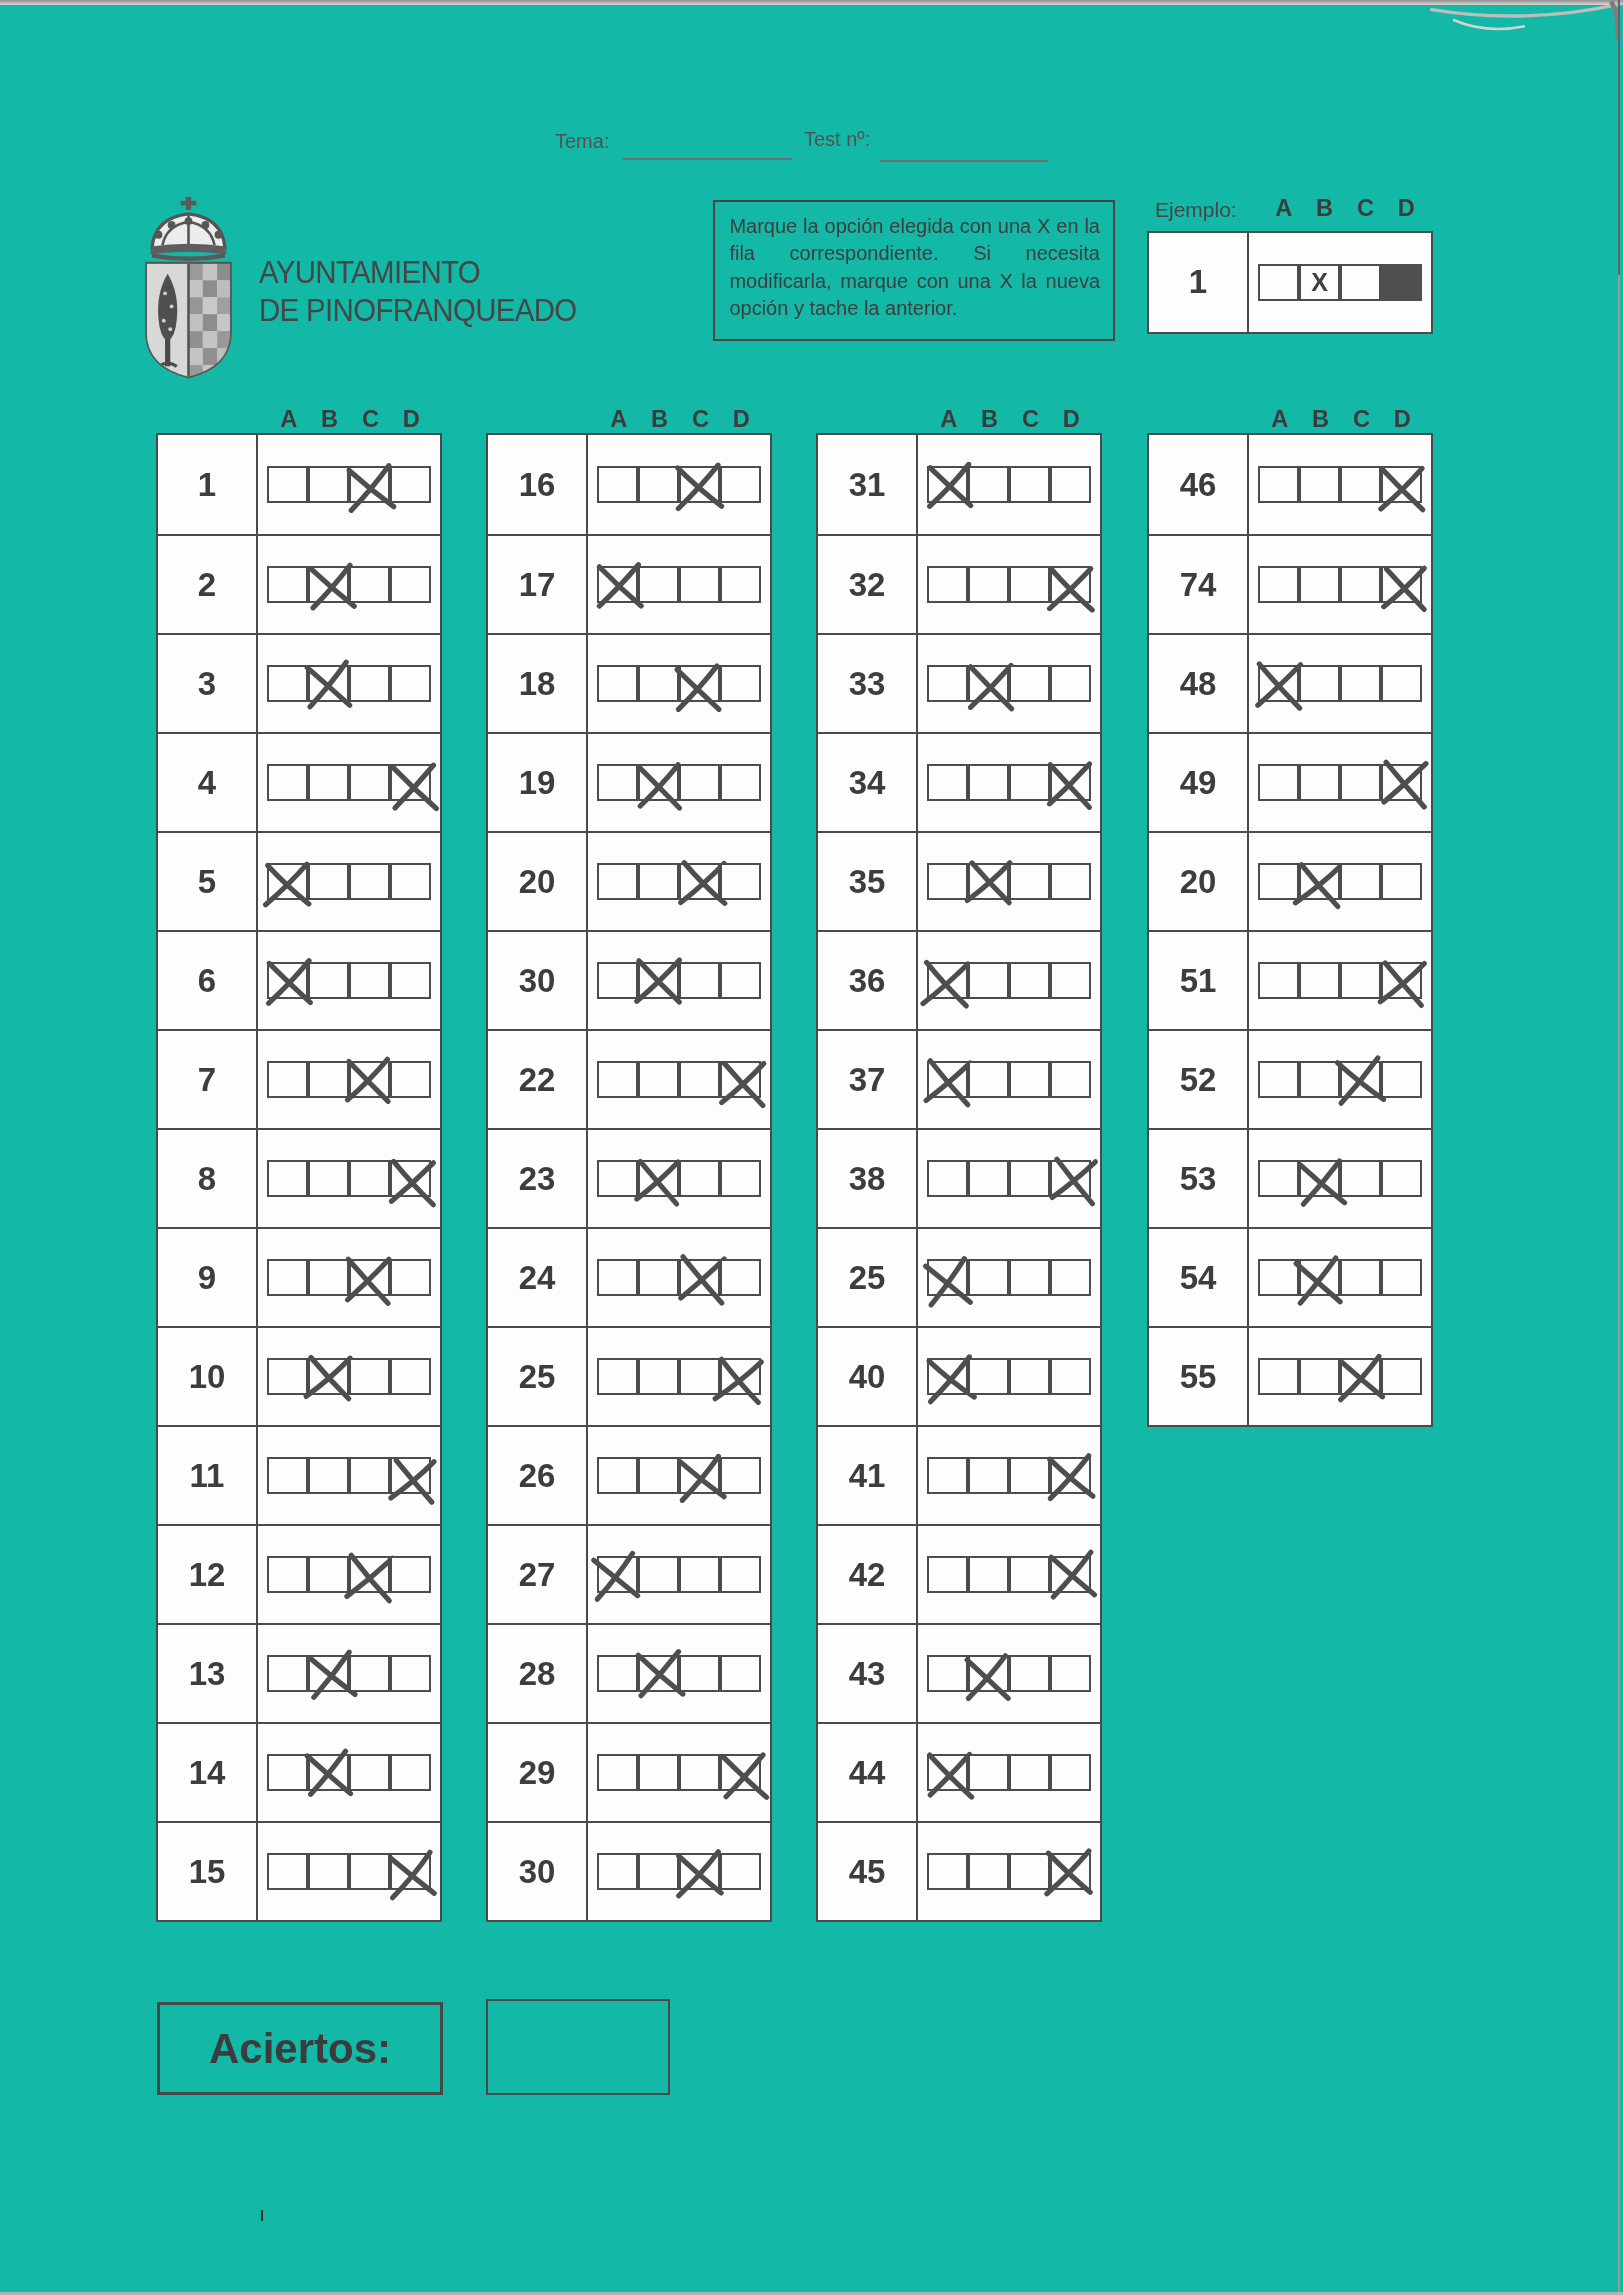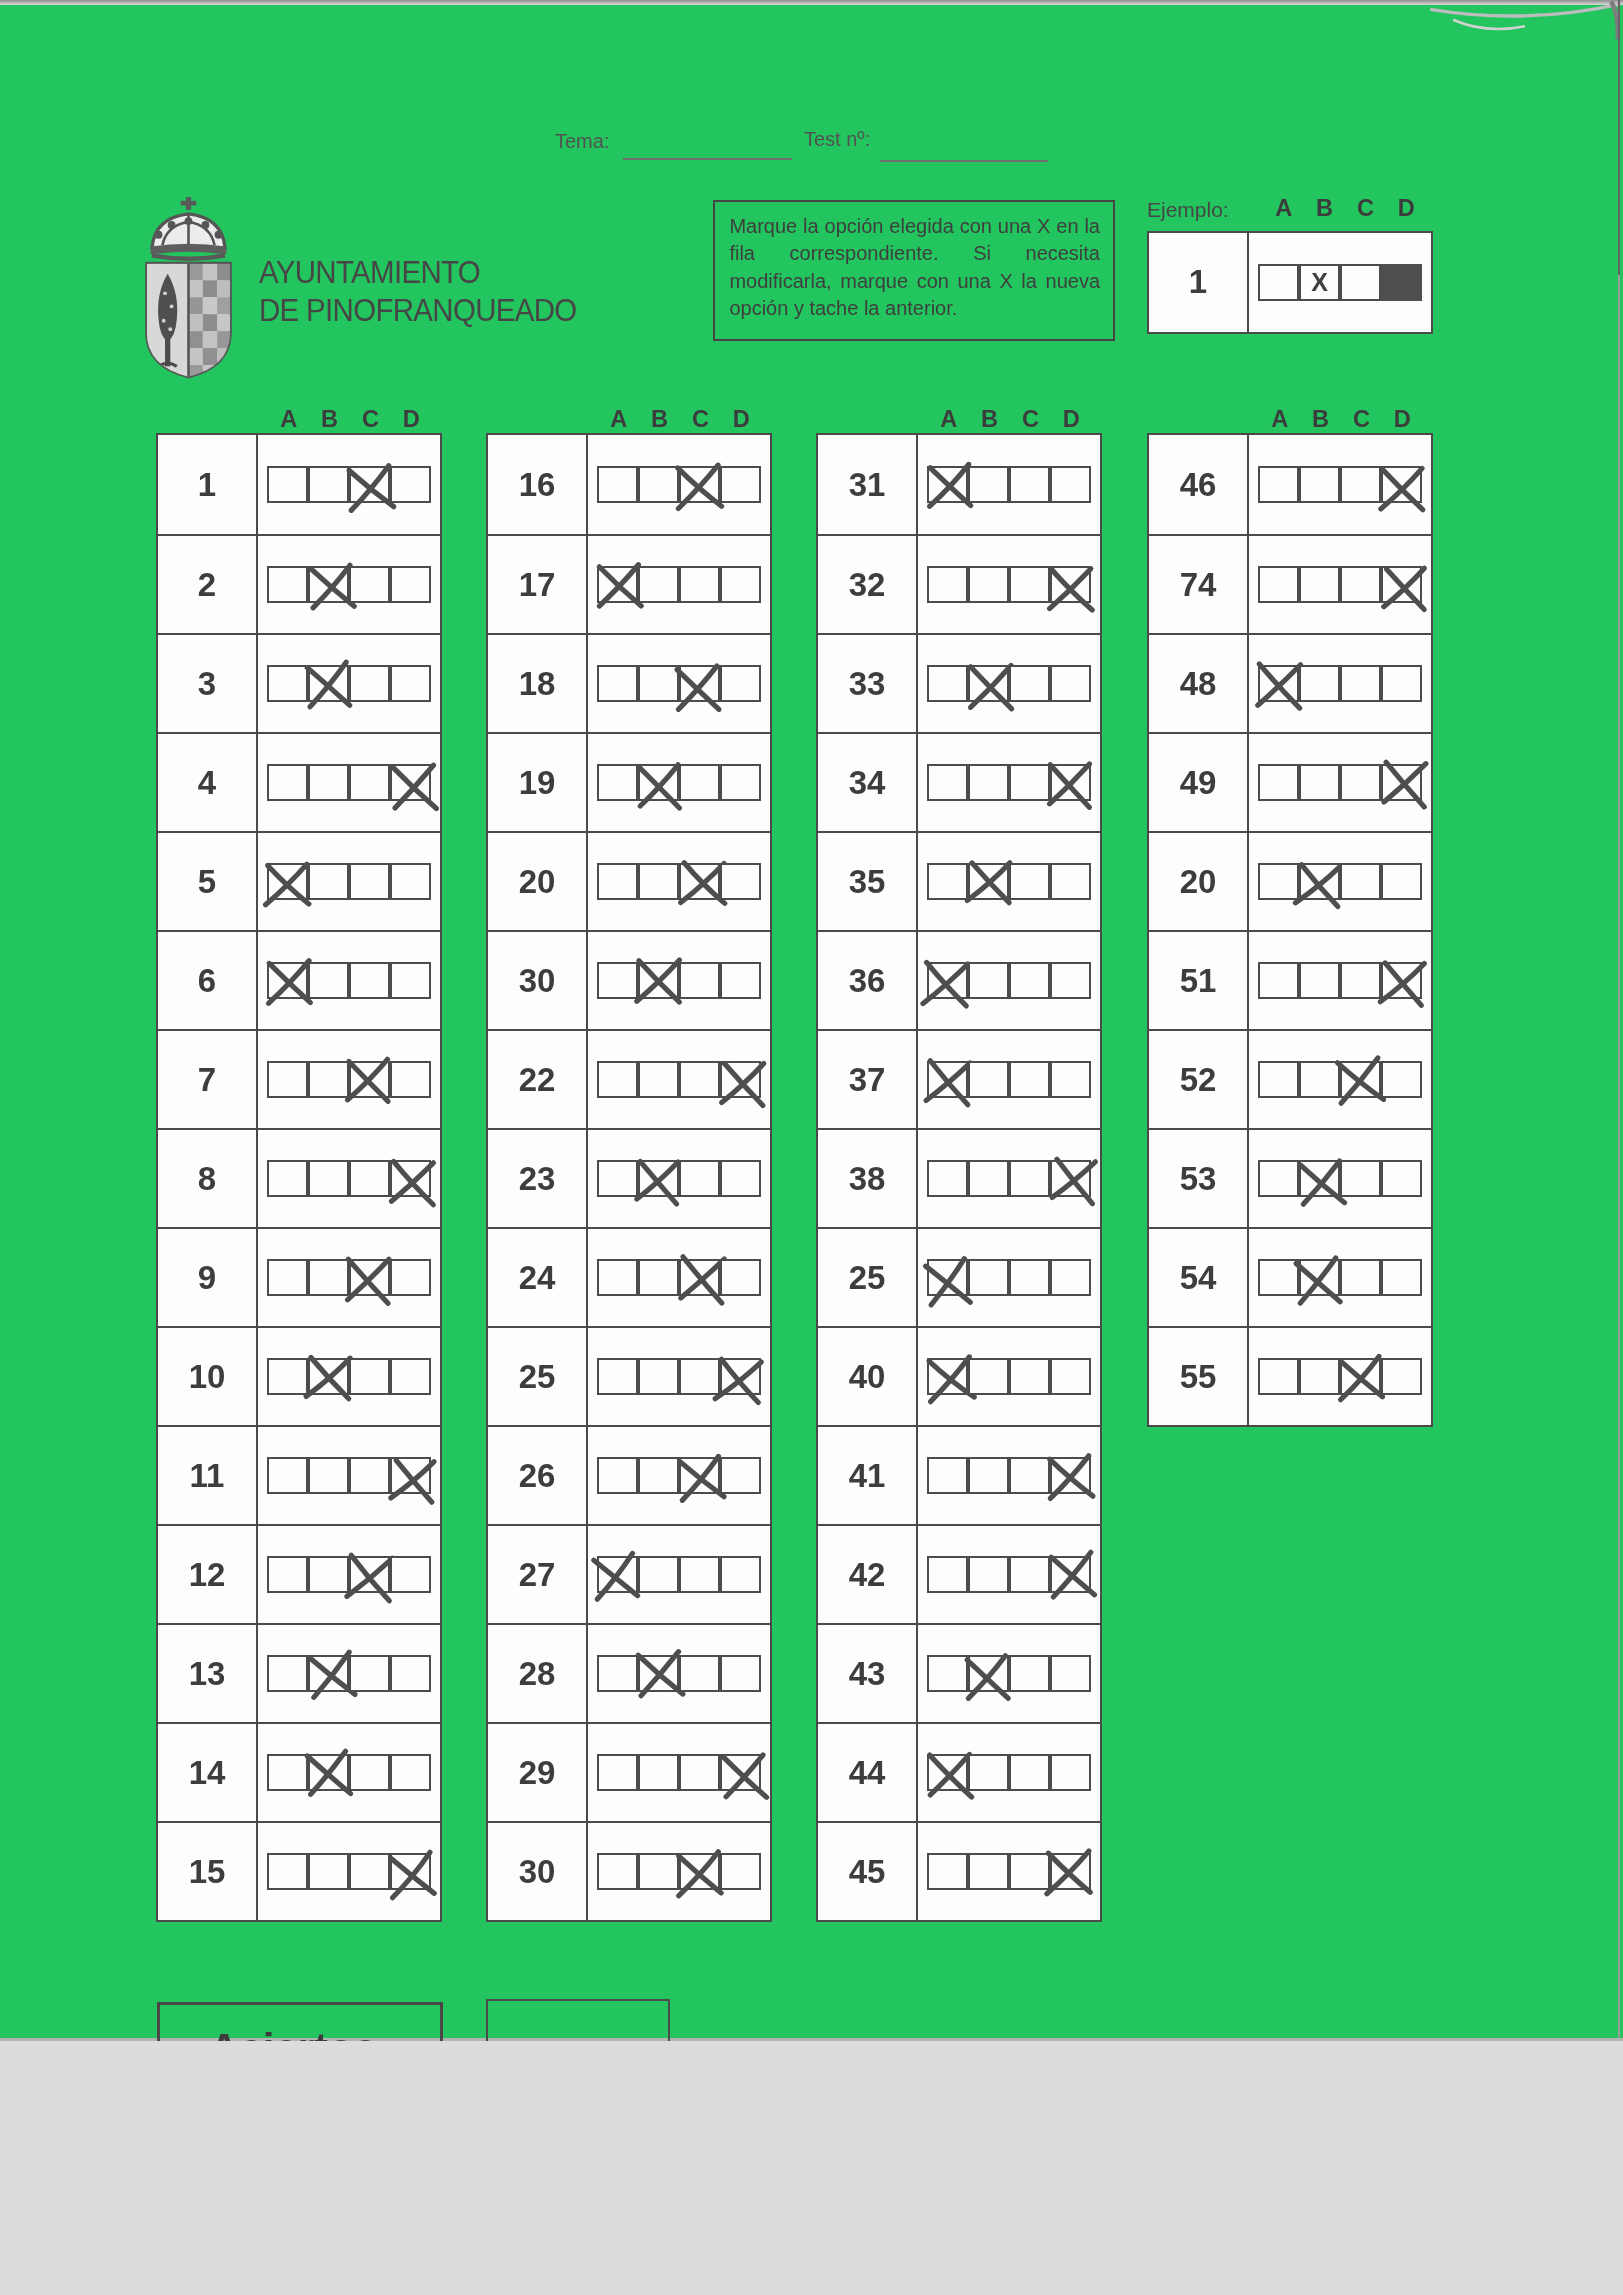--- a/index.html
+++ b/index.html
@@ -2,21 +2,21 @@
 <html style="font-size:10.5px"><head>
 <meta charset="utf-8">
 <style>
   :root{
     --ink:#3f3f3f;
     --line:#4a4a4a;
     --pen:#4e4e4e;
   }
   html,body{margin:0;padding:0;background:#dcdcdc;}
   .sheet{
-    position:relative;width:1623px;height:2041px;background:#22c55e;
+    position:relative;width:1623px;height:2295px;background:#14b8a6;
     font-family:"Liberation Sans",sans-serif;color:var(--ink);overflow:hidden;
   }
   
   .top-strip{position:absolute;left:0;top:0;width:100%;height:4.6px;
     background:linear-gradient(#8f8f8f,#d8d8d8);}
   .corner-curl{position:absolute;right:0;top:0;width:196px;height:46px;}
   .right-edge{position:absolute;right:3.3px;top:0;width:2px;height:100%;background:#9a9a9a;}
   .right-edge-dark{position:absolute;right:2.6px;top:0;width:2.6px;height:275px;background:#636363;}
   .bottom-strip{position:absolute;left:0;bottom:0;width:100%;height:3.3px;background:#b3b3b3;}
   .bottom-tick{position:absolute;left:261px;top:2210px;width:2px;height:10.5px;background:#2e2e2e;}
@@ -54,21 +54,21 @@
   .qnum{display:flex;align-items:center;justify-content:center;font-weight:bold;font-size:33px;
     color:#3d3d3d;border-right:2.6px solid var(--line);}
   .acell{display:flex;align-items:center;justify-content:space-between;padding:0 9.2px;}
   .rt{border-top:2px solid var(--line);}
   .cbox{position:relative;width:37px;height:33px;border:2.6px solid #4c4c4c;background:#fdfdfc;}
   .xsvg{position:absolute;left:-7.9px;top:-7.2px;width:55px;height:50px;overflow:visible;}
 
   
   .ex-group{position:absolute;left:1147px;top:194px;width:287px;}
   .ex-top{display:flex;align-items:flex-end;height:27.5px;}
-  .ex-label{font-size:21px;color:#474747;}
+  .ex-label{font-size:21px;color:#474747;margin-left:8px;}
   .ex-head{margin-left:auto;height:auto;}
   .extable{margin-top:9.2px;grid-auto-rows:99px;}
   .exx{width:100%;height:100%;display:flex;align-items:center;justify-content:center;
     font-weight:bold;font-size:25px;color:#404040;}
   .filled{background:#4f4f4f;border-color:#4f4f4f;}
 
   
   .aciertos-box{position:absolute;left:157px;top:2002px;width:286px;height:93px;
     border:3.3px solid #474747;box-sizing:border-box;display:flex;align-items:center;
     justify-content:center;font-size:42px;font-weight:bold;color:#3c3c3c;}

